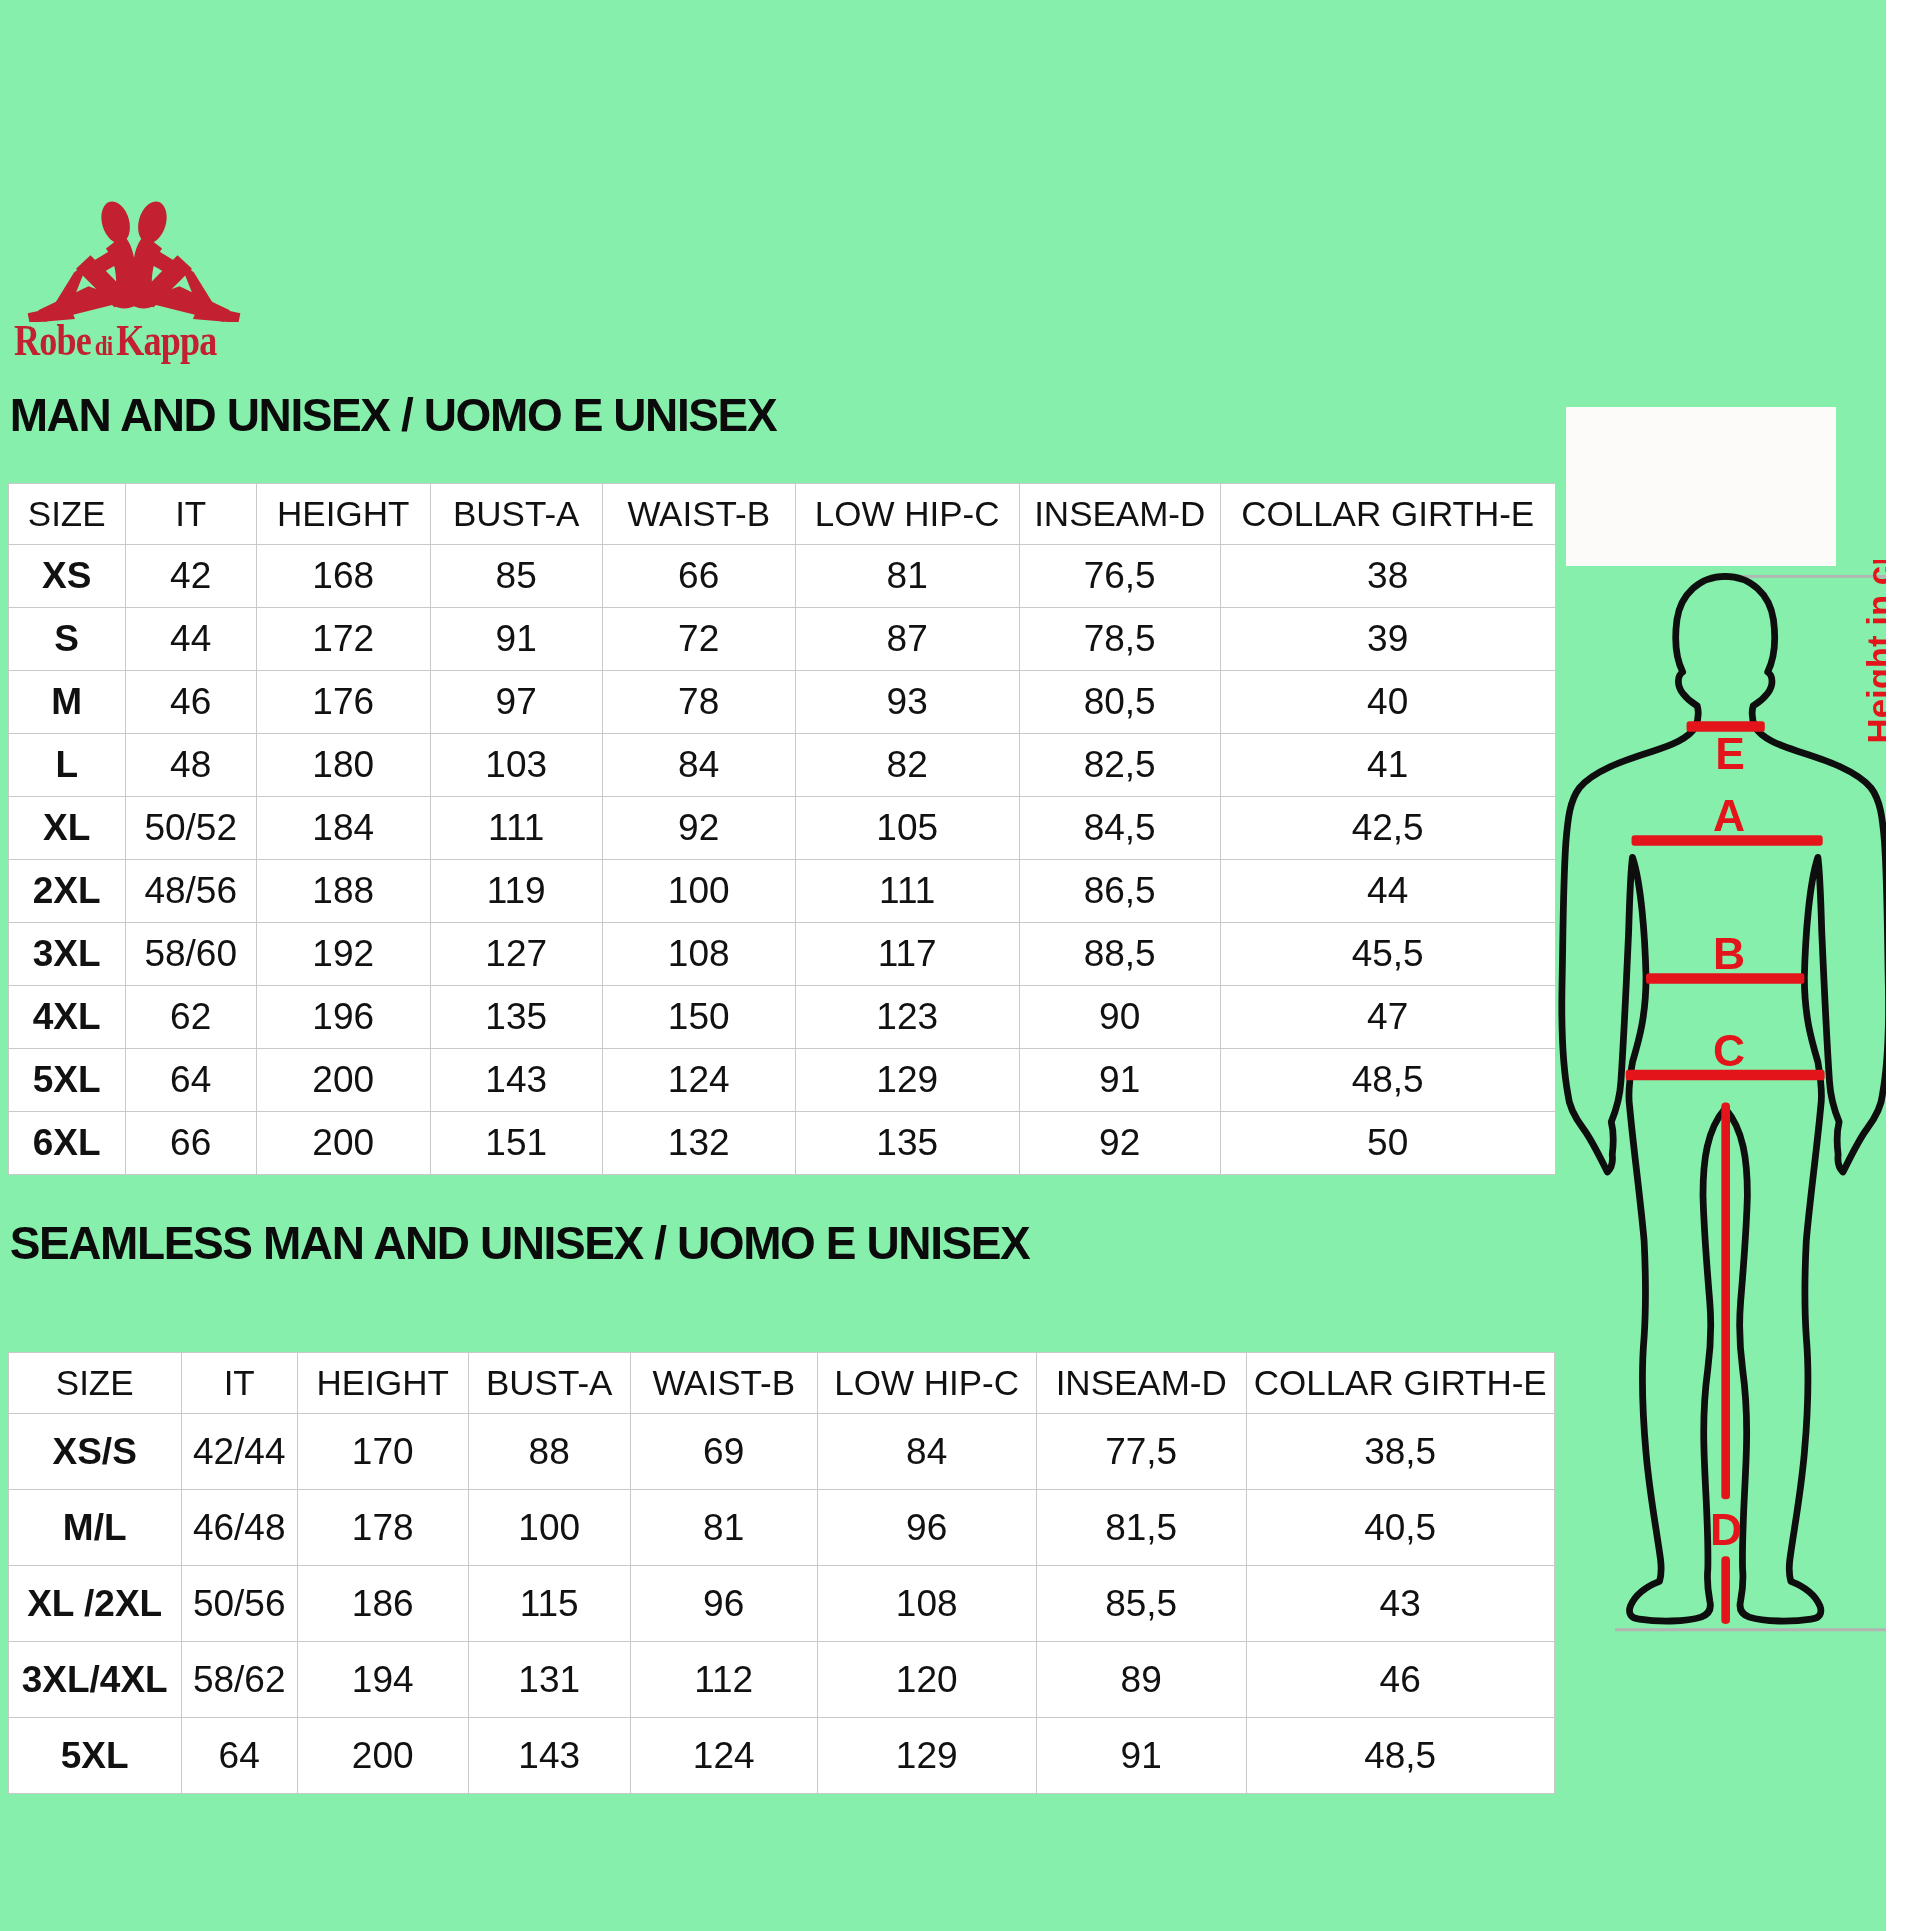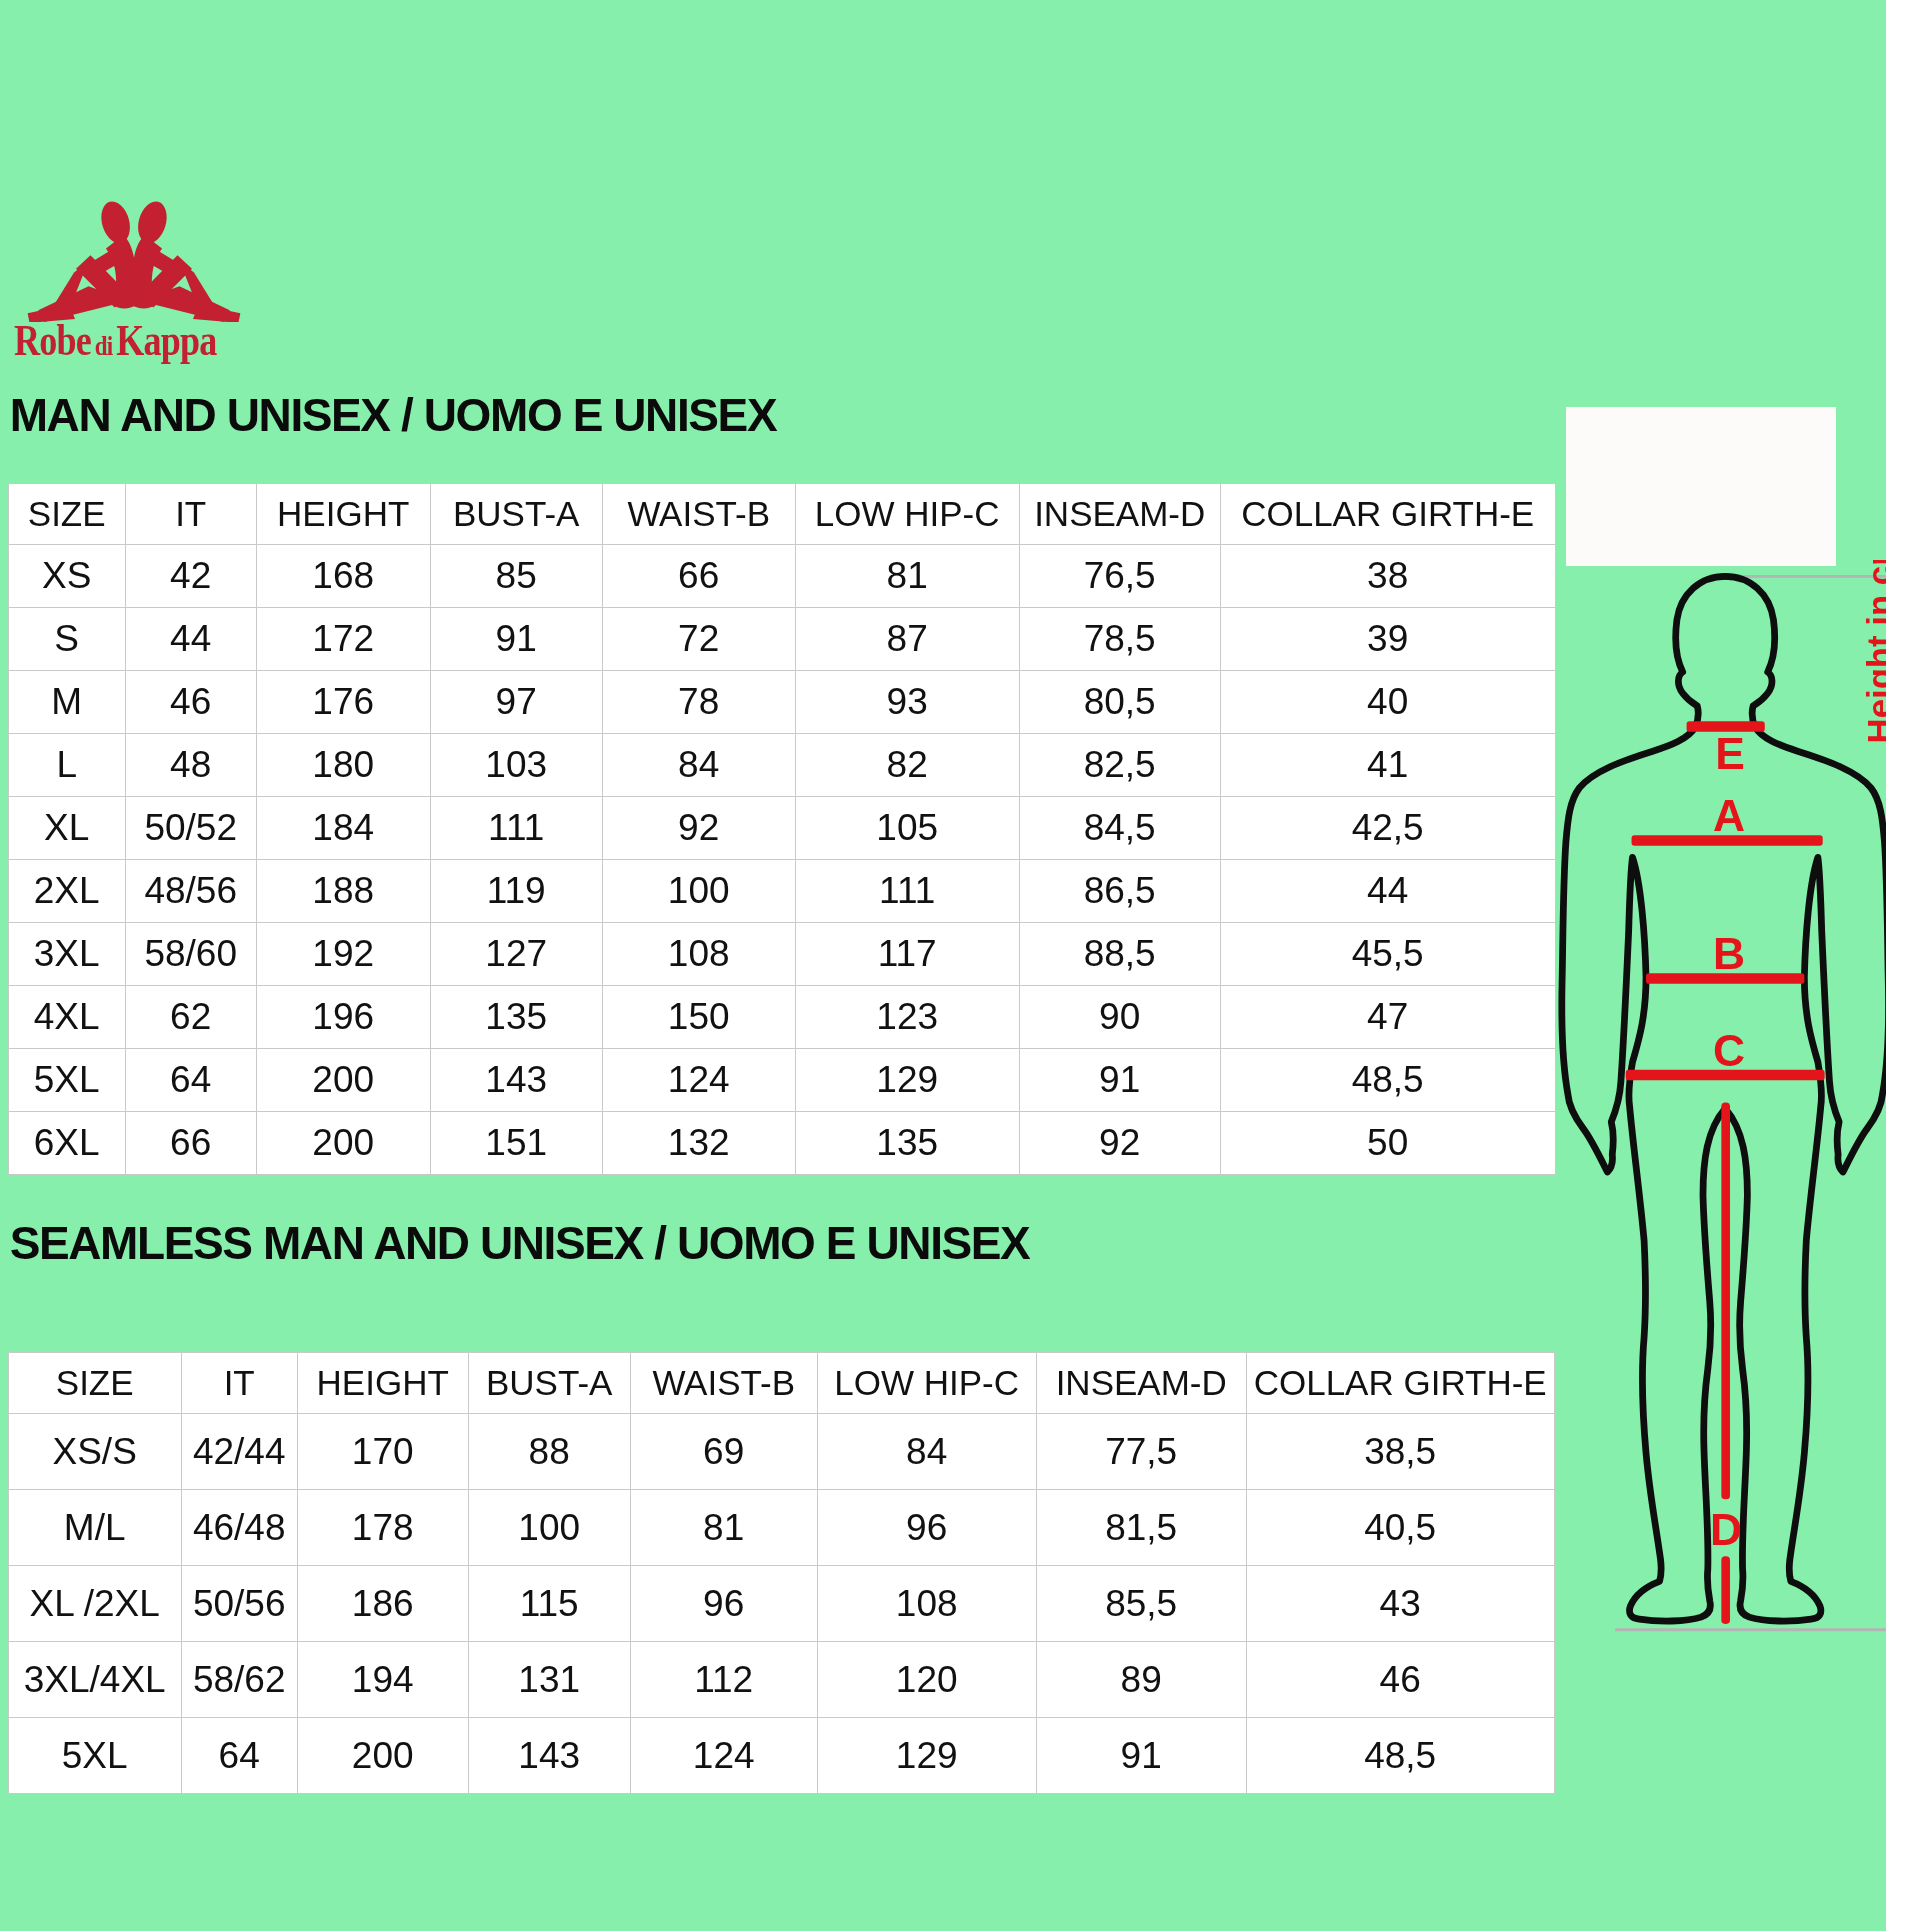--- a/index.html
+++ b/index.html
@@ -22,21 +22,21 @@
 
   
   .faintbox{left:1566px;top:407px;width:270px;height:159px;background:#fcfbfa;}
 
   
   table.size-table{position:absolute;left:7.7px;border-collapse:collapse;table-layout:fixed;width:1547px;background:#fff;}
   table.size-table td,table.size-table th{border:1.9px solid #c9c9c9;text-align:center;vertical-align:middle;
         font-family:"Liberation Sans",sans-serif;overflow:hidden;padding:0;}
   table.size-table th{font-size:35px;font-weight:400;color:#111;}
   table.size-table td{font-size:37px;font-weight:400;color:#111;}
-  table.size-table td:first-child{font-weight:400;margin-left:25px;}
+  table.size-table td:first-child{font-weight:700;margin-left:25px;}
   .t1{top:483px;}
   .t1 th{height:60px;}
   .t1 td{height:62px;}
   .t2{top:1352px;}
   .t2 th{height:60px;}
   .t2 td{height:75px;}
 
   
   .figure-svg{left:1556px;top:560px;width:377px;height:1089px;}
   .outline{fill:none;stroke:#0e0e0e;stroke-width:7;stroke-linecap:round;stroke-linejoin:round;}

